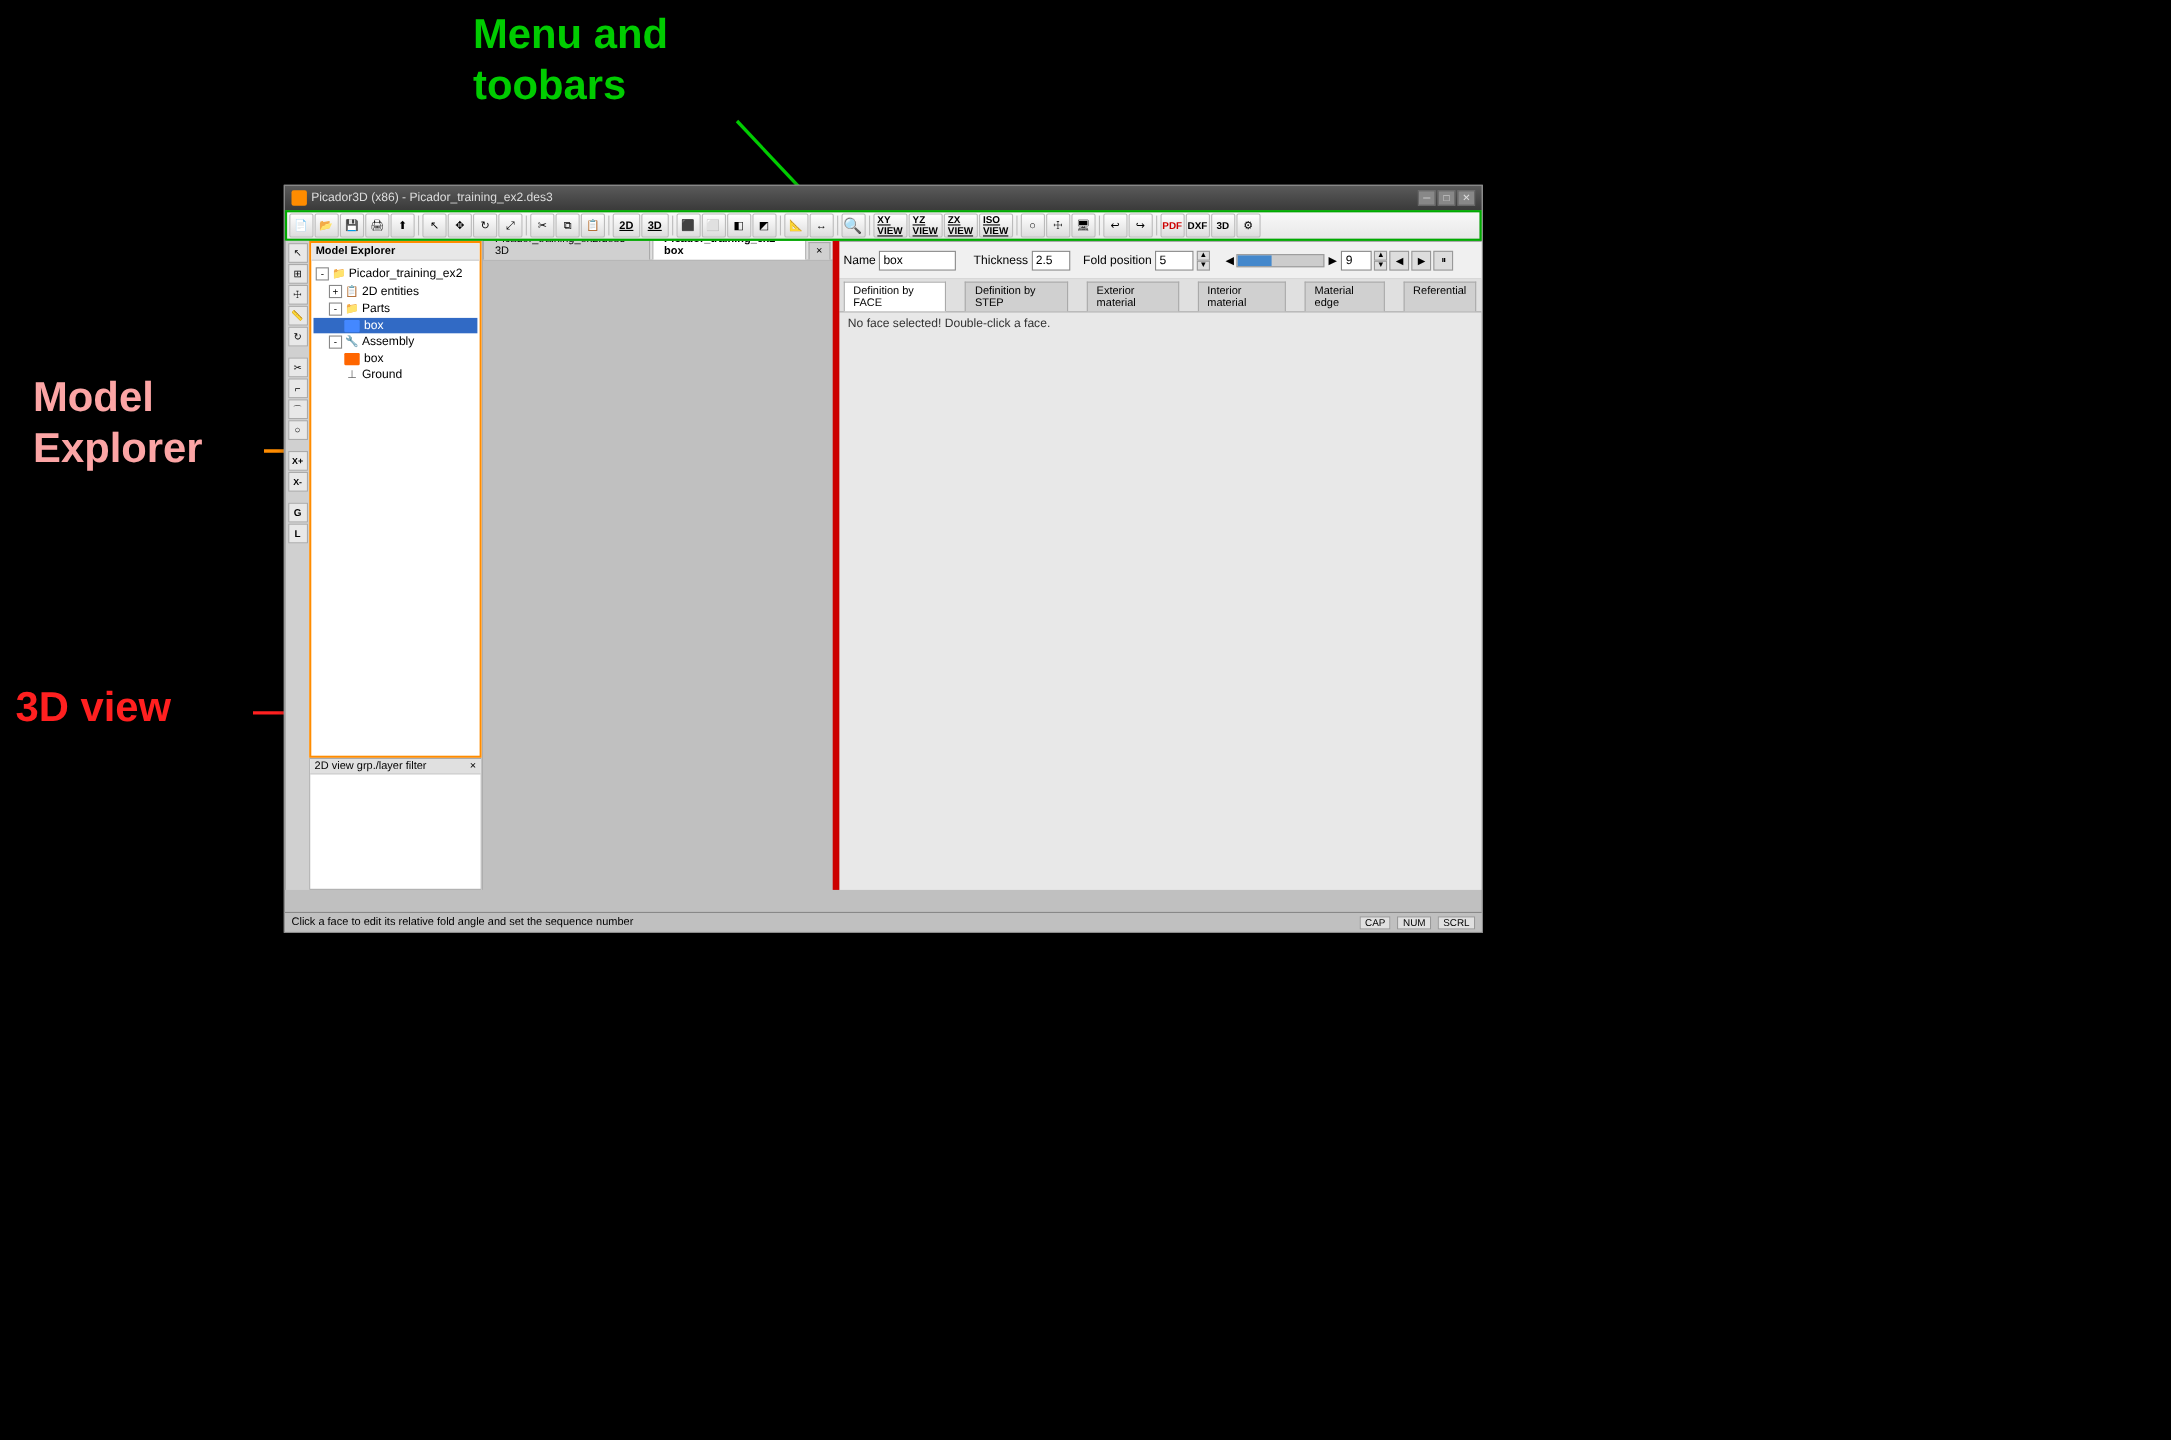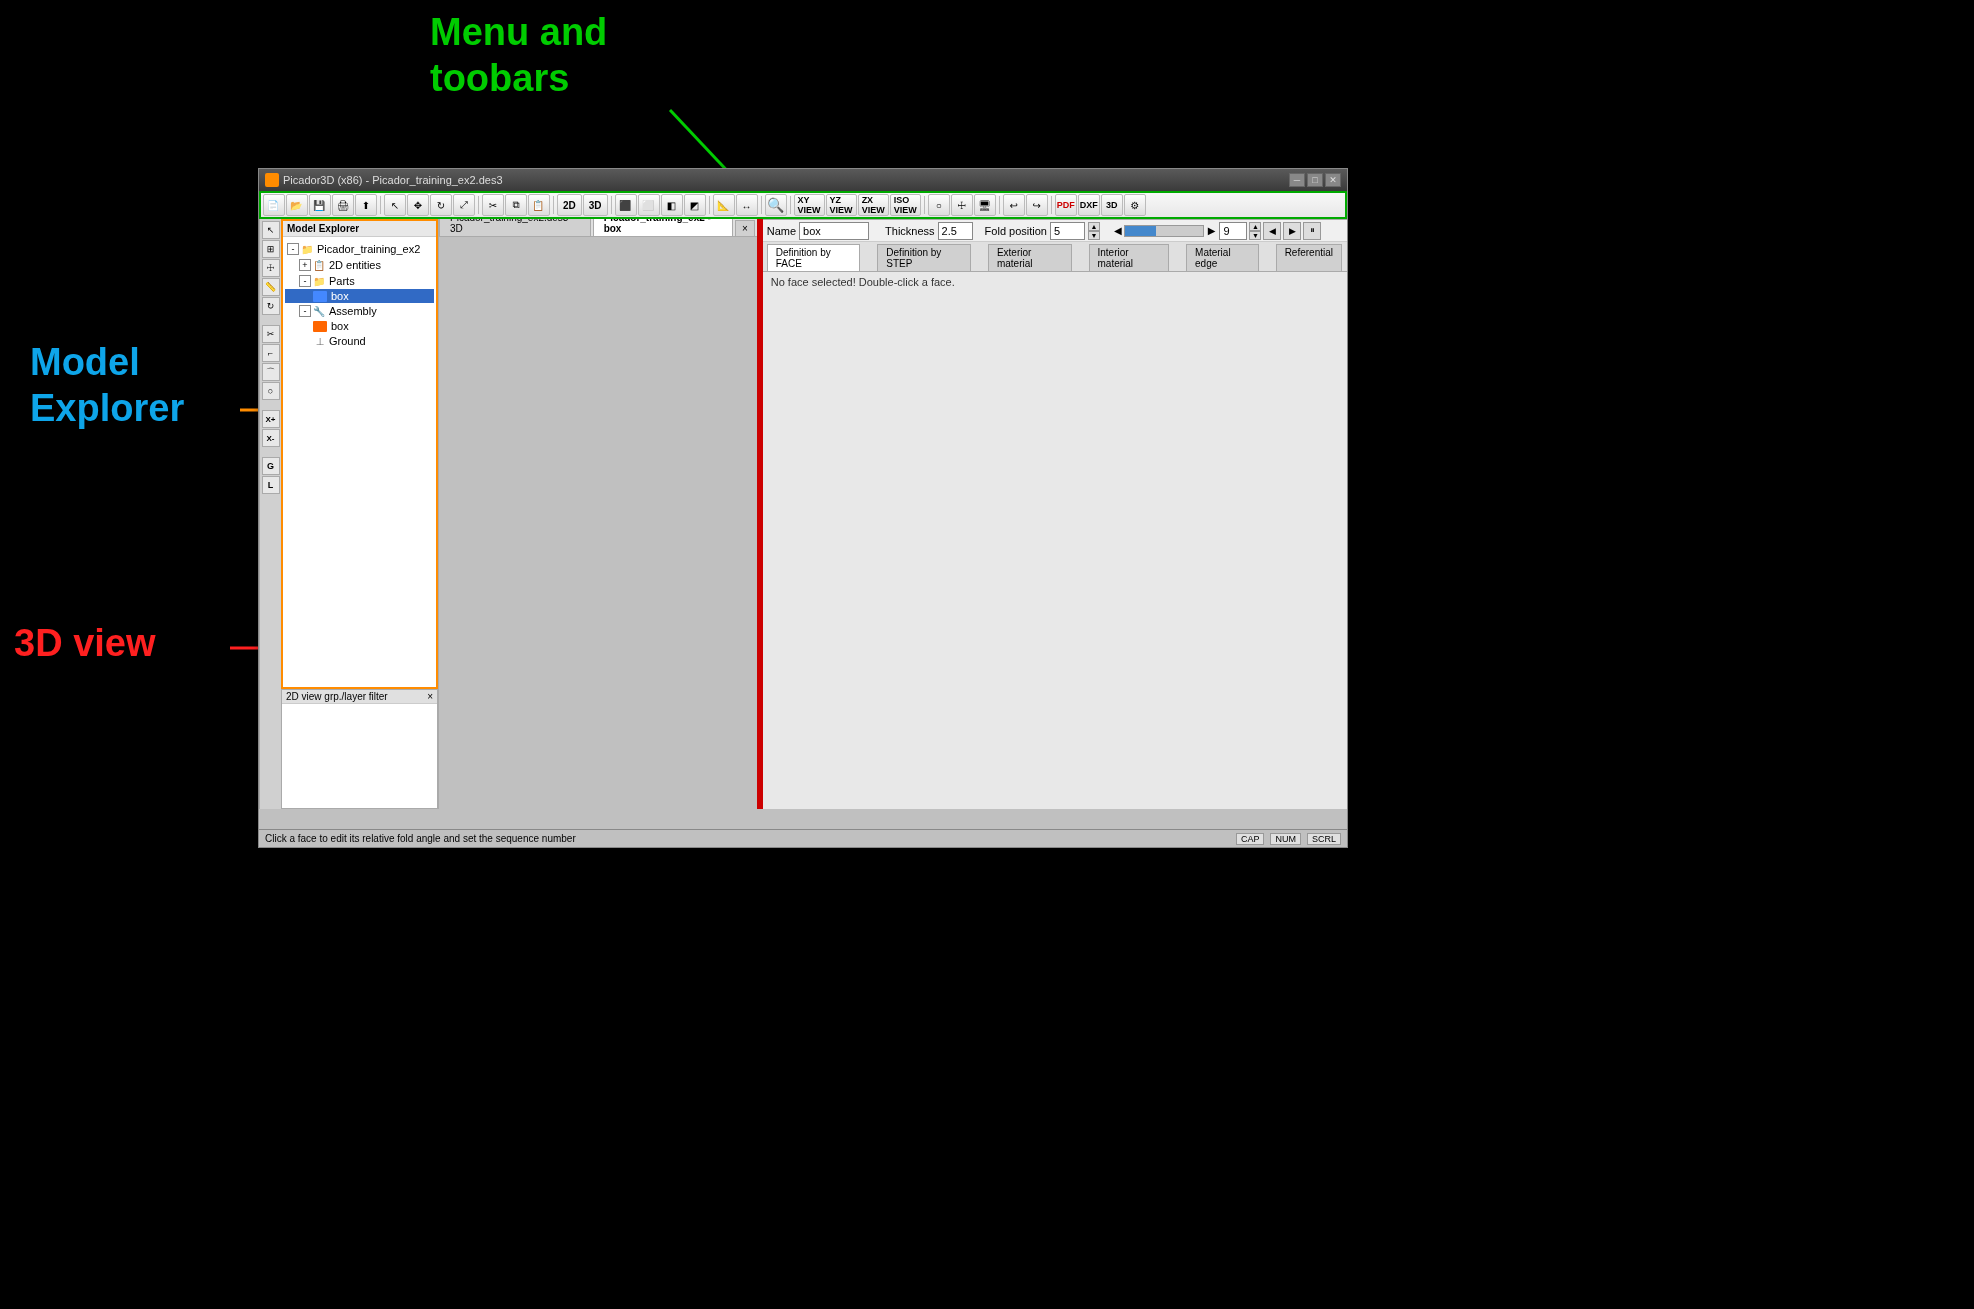--- a/index.html
+++ b/index.html
@@ -114,20 +114,21 @@
       padding: 2px 5px;
       background: linear-gradient(to bottom, #fff, #ddd);
       border: 1px solid #bbb;
       font-size: 10px;
       font-weight: bold;
       cursor: pointer;
       border-radius: 2px;
       height: 22px;
       display: flex;
       align-items: center;
+      text-decoration: underline;
     }
 
     
     .main-content {
       display: flex;
       height: calc(100% - 22px - 20px - 28px);
     }
 
     .explorer-panel {
       flex: 1;
@@ -253,21 +254,21 @@
       height: 60px;
     }
 
     
     .bottom-panel {
       background: #e8e8e8;
       border-top: 1px solid #aaa;
     }
 
     .bottom-toolbar {
-      height: 22px;
+      height: 34px;
       display: flex;
       align-items: center;
       padding: 0 4px;
       gap: 4px;
       border-bottom: 1px solid #ccc;
       background: #f0f0f0;
     }
 
     .bottom-field {
       display: flex;
@@ -414,21 +415,21 @@
       color: #00cc00;
       font-size: 38px;
       font-weight: bold;
       line-height: 1.2;
     }
 
     .label-model-explorer {
       position: absolute;
       top: 340px;
       left: 30px;
-      color: #0ea5e9;
+      color: #fca5a5;
       font-size: 38px;
       font-weight: bold;
       line-height: 1.2;
     }
 
     .label-3d-view {
       position: absolute;
       top: 590px;
       left: 14px;
       color: #ff2020;

